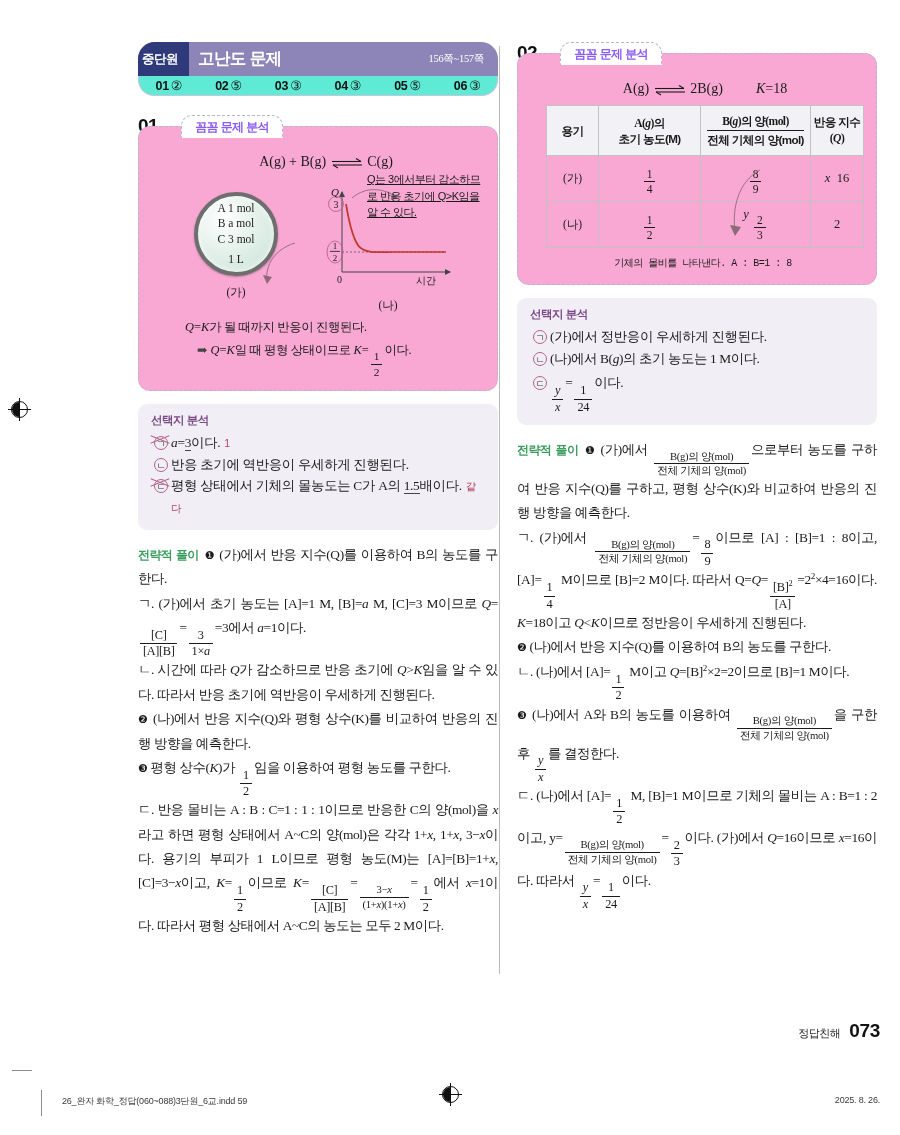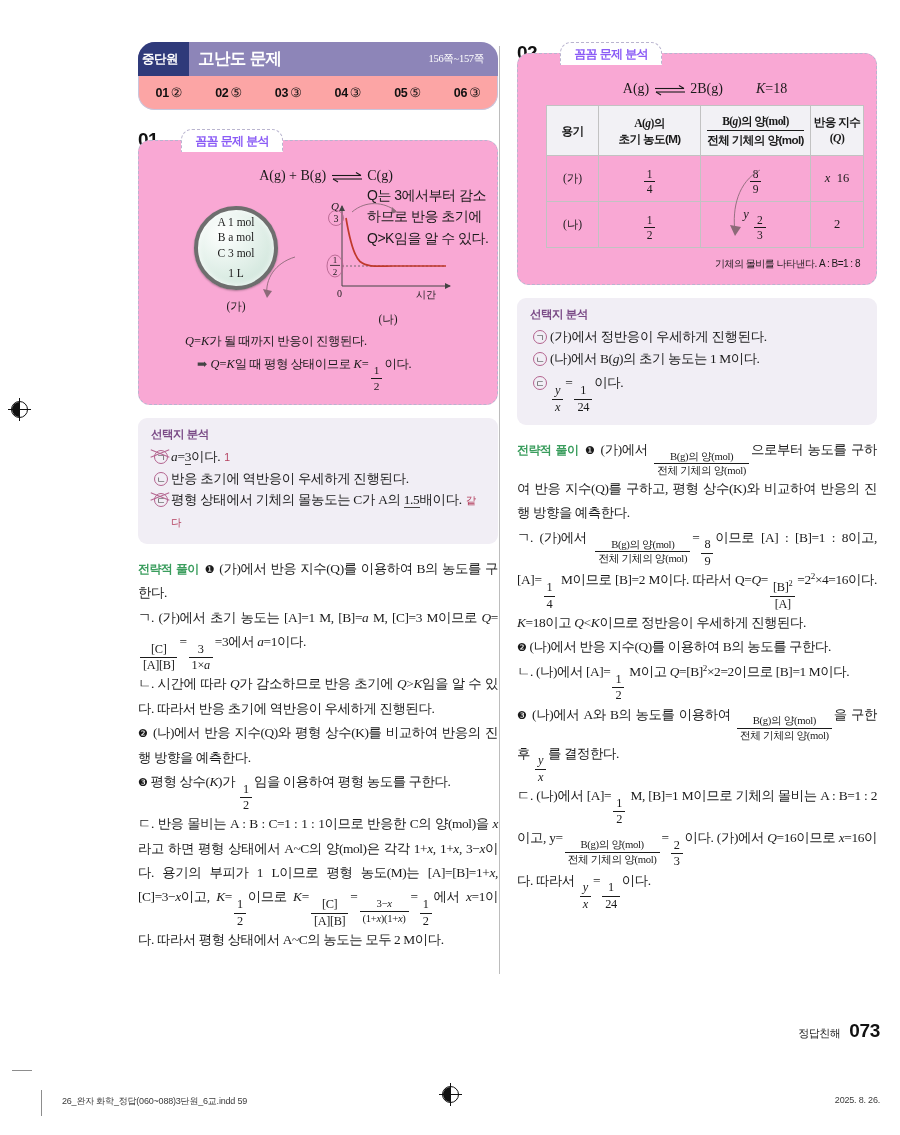--- a/index.html
+++ b/index.html
@@ -55,21 +55,21 @@
   .unit-title {
     color: #ffffff; font-family: "Liberation Sans", sans-serif; font-weight: bold;
     font-size: 16.5px; margin-left: 9px; letter-spacing: -0.6px;
   }
   .unit-pages {
     margin-left: auto; margin-right: 14px; color: #ffffff;
     font-family: Liberation Serif, serif; font-size: 10.5px; letter-spacing: -0.3px;
   }
   .answer-strip {
     border: 1px solid #c9c5dc; border-top: none; border-radius: 0 0 16px 16px;
-    height: 34px; display: flex; align-items: center; background: #fca5a5;
+    height: 20px; display: flex; align-items: center; background: #5eead4;
   }
   .ans-item {
     flex: 1; text-align: center; font-family: "Liberation Sans", sans-serif;
     font-size: 12.5px; font-weight: bold; color: #111; letter-spacing: -0.3px;
   }
   .ans-item .cnum { font-weight: normal; font-size: 13px; margin-left: 2px; }
 
   
   .prob-head { display: flex; align-items: center; margin-top: 19px; position: relative; }
   .prob-no {
@@ -163,22 +163,22 @@
   }
   .flask .vol { margin-top: 4px; }
   .fig-cap { font-size: 11.5px; margin-top: 9px; }
 
   
   .chart-wrap { width: 176px; position: relative; padding-top: 4px; }
   .chart-cap { font-size: 11.5px; text-align: center; margin-top: 2px; }
 
   
   .callout {
-    font-family: "Liberation Sans", sans-serif; font-size: 14px; line-height: 1.52;
-    letter-spacing: -0.5px; color: #1a1a1a;
+    font-family: "Liberation Sans", sans-serif; font-size: 11px; line-height: 1.52;
+    letter-spacing: -0.5px; color: #1a1a1a; text-decoration: underline;
   }
   .note-below { margin-top: 6px; font-size: 12.4px; line-height: 1.7; }
 
   
   .eqline { text-align: center; font-size: 14px; margin: 9px 0 8px 0; }
   table.data {
     width: 100%; border-collapse: collapse; font-size: 11.6px;
   }
   table.data th, table.data td {
     border: 1px solid #c2c2c2; text-align: center; padding: 5px 2px;
@@ -186,22 +186,22 @@
   table.data thead th {
     background: #f2f1f5; font-family: "Liberation Sans", sans-serif;
     font-weight: bold; letter-spacing: -0.6px; line-height: 1.32; padding: 7px 2px;
   }
   table.data tbody td { height: 38px; font-size: 12.5px; }
   table.data tbody td:first-child { font-size: 11.5px; }
   table.data thead th:first-child { width: 52px; }
   table.data thead th:nth-child(2) { width: 102px; }
   table.data thead th:nth-child(3) { width: 110px; }
   .tnote {
-    font-family: Liberation Sans, sans-serif; font-size: 10px; letter-spacing: -0.5px;
-    line-height: 1.62; margin-top: 8px; text-align: right; padding-right: 4px;
+    font-family: Liberation Mono, monospace; font-size: 10px; letter-spacing: -0.5px;
+    line-height: 1.62; margin-top: 8px; text-align: center; padding-right: 4px;
   }
 
   
   .pg-footer {
     position: absolute; right: 20px; top: 1002px; display: flex; align-items: baseline;
   }
   .pg-label {
     font-family: "Liberation Sans", sans-serif; font-size: 11px; color: #222;
     letter-spacing: -0.5px; margin-right: 9px; margin-top: 24px;
   }

